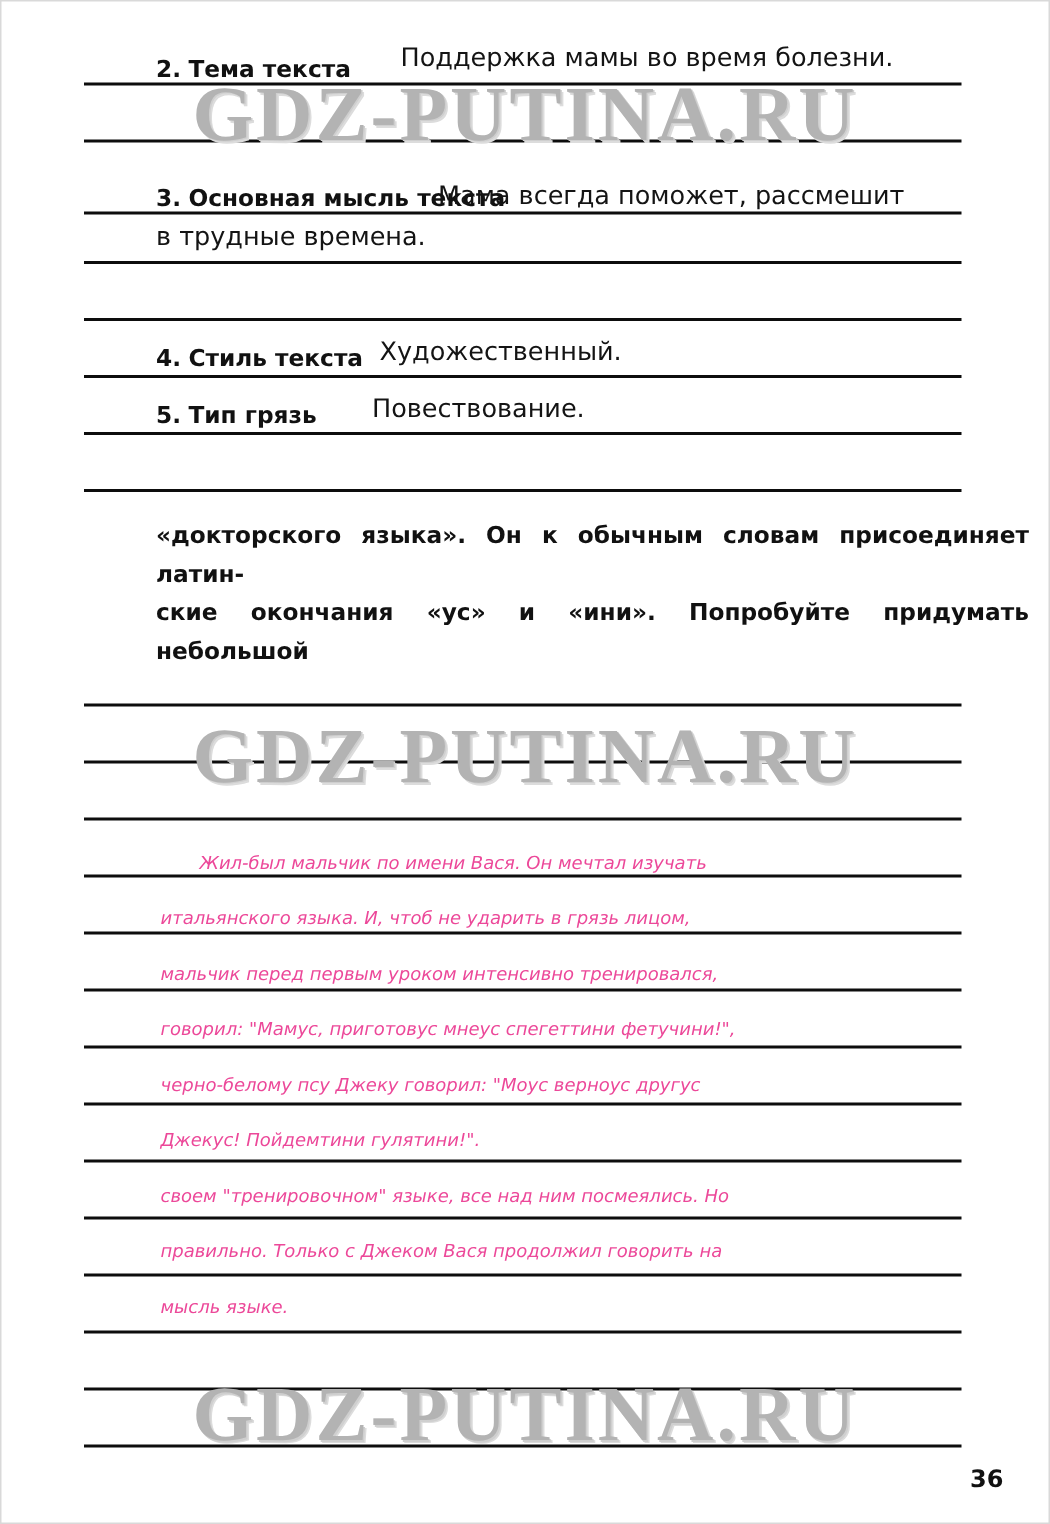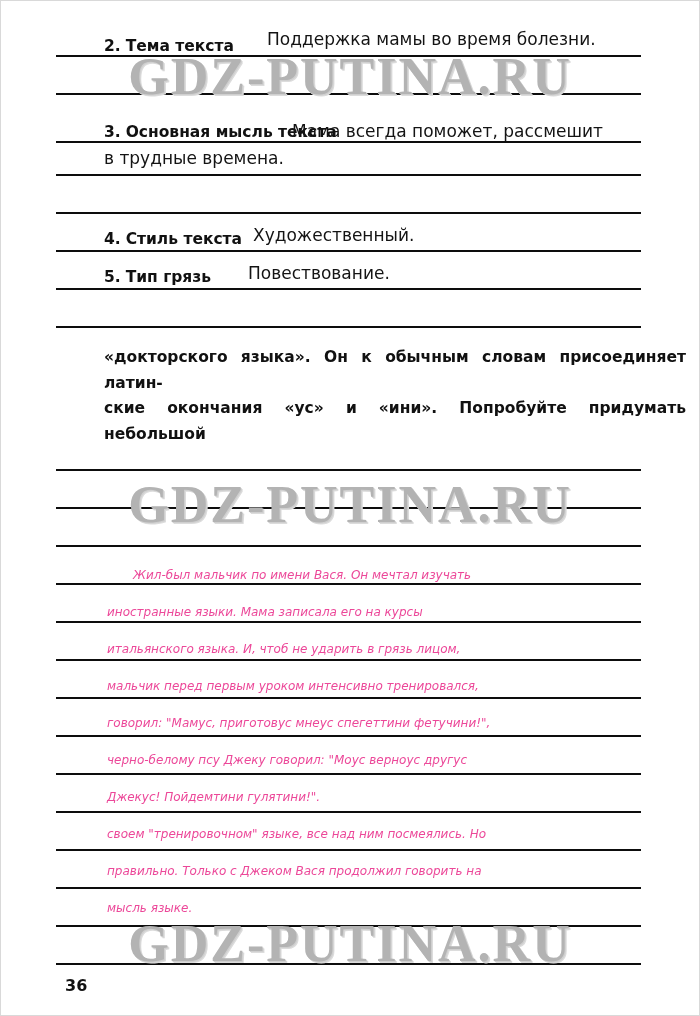--- a/index.html
+++ b/index.html
@@ -113,24 +113,24 @@
     white-space: nowrap;
     font-style: italic;
   }
   .answer-block .aline.indent {
     text-indent: 26px;
   }
 
   
   .page-number {
     position: absolute;
-    left: 16px;
+    left: 4px;
     top: 975px;
     width: 616px;
-    text-align: left;
+    text-align: right;
     font-family: "DejaVu Sans", sans-serif;
     font-weight: 700;
     font-size: 16px;
     color: #111;
   }
 </style>
 </head>
 <body>
 
 <div class="page">
@@ -192,21 +192,20 @@
     </div>
     <div class="ans" style="left:199px; top:262px">Повествование.</div>
 
     <div class="para" style="top:344px">
       <div>«докторского языка». Он к обычным словам присоединяет латин-</div>
       <div>ские окончания «ус» и «ини». Попробуйте придумать небольшой</div>
     </div>
 
     <div class="answer-block">
       <div class="aline indent">Жил-был мальчик по имени Вася. Он мечтал изучать</div>
-      <div class="aline">иностранные языки. Мама записала его на курсы</div>
       <div class="aline">итальянского языка. И, чтоб не ударить в грязь лицом,</div>
       <div class="aline">мальчик перед первым уроком интенсивно тренировался,</div>
       <div class="aline">говорил: "Мамус, приготовус мнеус спегеттини фетучини!",</div>
       <div class="aline">черно-белому псу Джеку говорил: "Моус верноус другус</div>
       <div class="aline">Джекус! Пойдемтини гулятини!".</div>
       <div class="aline">своем "тренировочном" языке, все над ним посмеялись. Но</div>
       <div class="aline">правильно. Только с Джеком Вася продолжил говорить на</div>
       <div class="aline">мысль языке.</div>
     </div>
 

